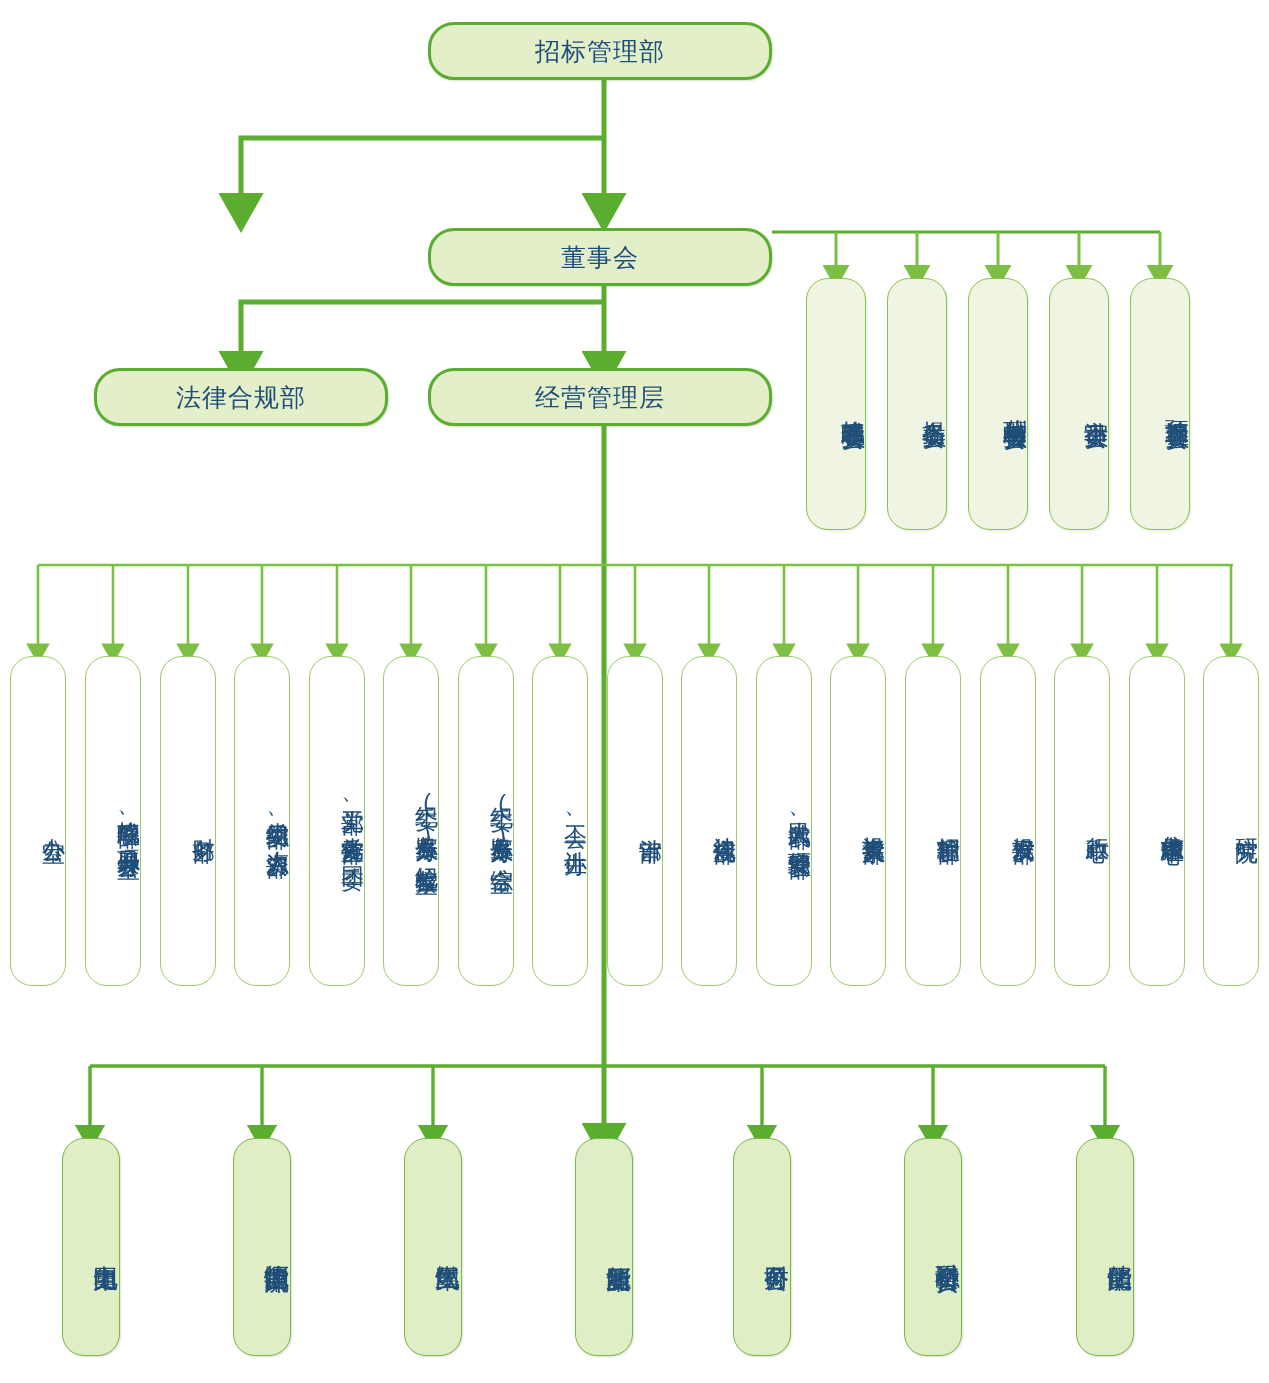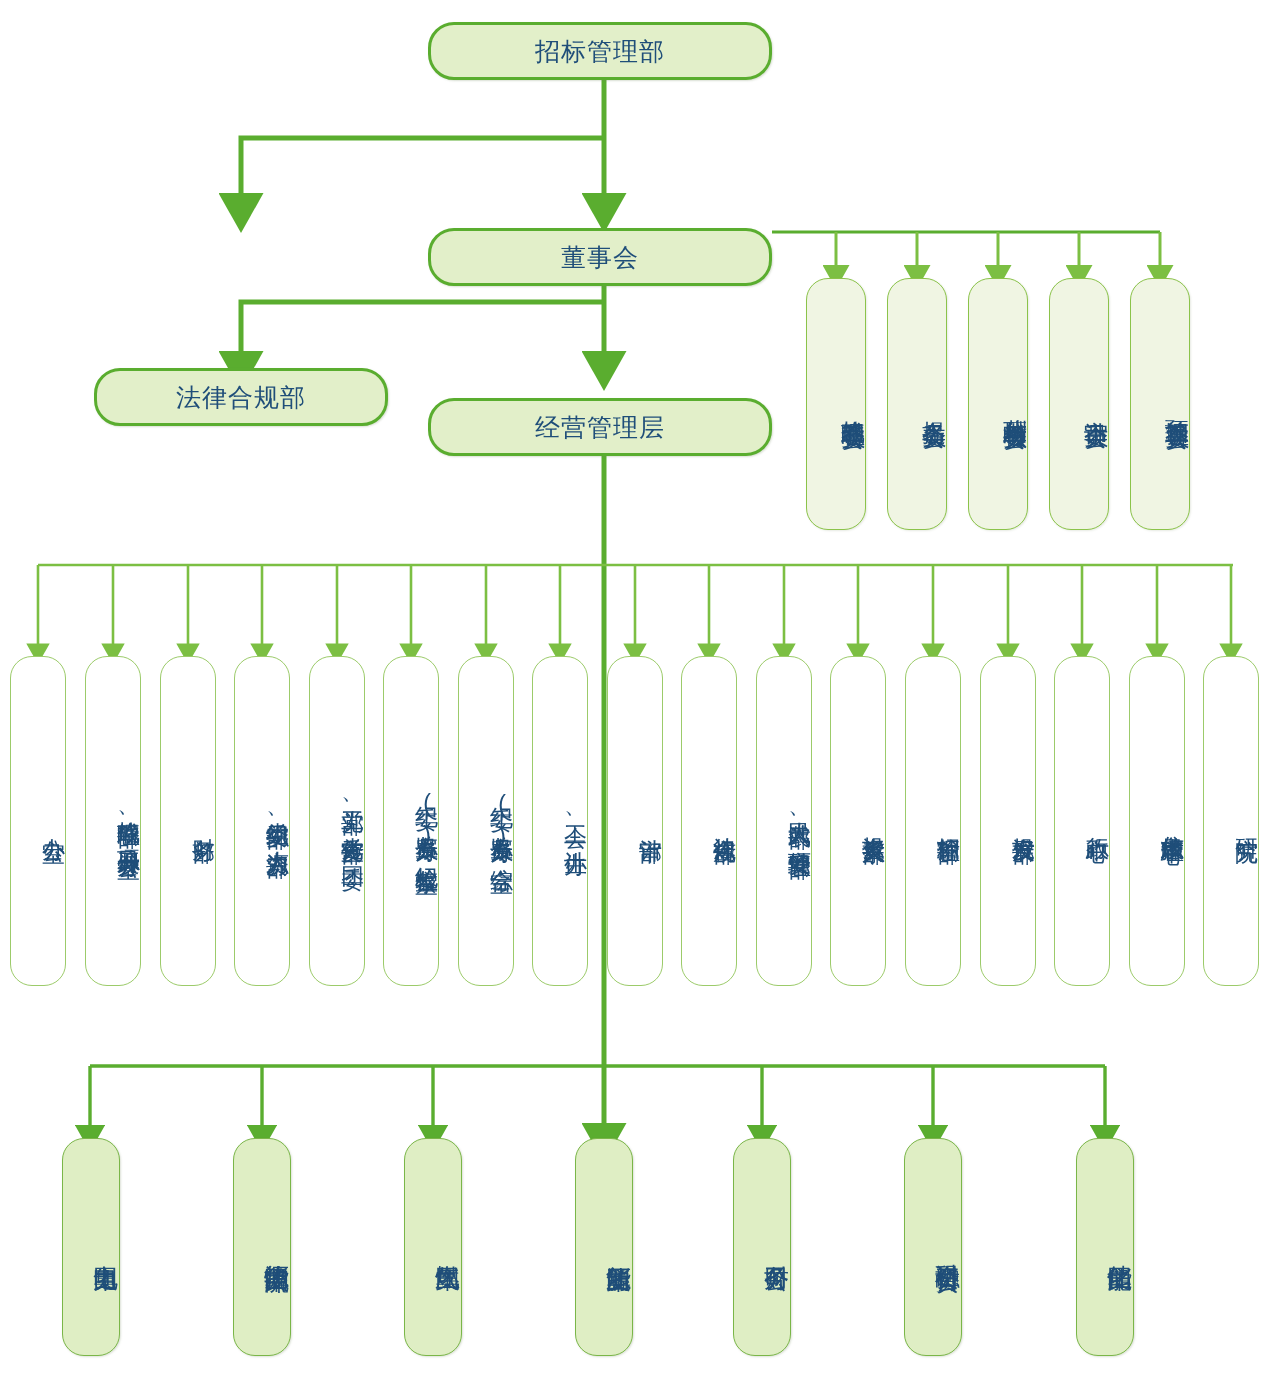--- a/index.html
+++ b/index.html
@@ -179,21 +179,21 @@
   <div class="node vert committee" style="left:1049px; top:278px; width:60px; height:252px;">
     <span class="vlabel">审计委员会</span>
   </div>
   <div class="node vert committee" style="left:1130px; top:278px; width:60px; height:252px;">
     <span class="vlabel">预算管理委员会</span>
   </div>
 
   <div class="node pill" style="left:94px; top:368px; width:294px; height:58px;">
     <span>法律合规部</span>
   </div>
-  <div class="node pill" style="left:428px; top:368px; width:344px; height:58px;margin-top:30px;">
+  <div class="node pill" style="left:428px; top:368px; width:344px; height:58px;">
     <span>经营管理层</span>
   </div>
 
   <div class="node vert dept" style="left:10px; top:656px; width:56px; height:330px;">
     <span class="vlabel">办公室</span>
   </div>
   <div class="node vert dept" style="left:85px; top:656px; width:56px; height:330px;">
     <span class="vlabel">战略管理部、项目开发办公室</span>
   </div>
   <div class="node vert dept" style="left:160px; top:656px; width:56px; height:330px;">

